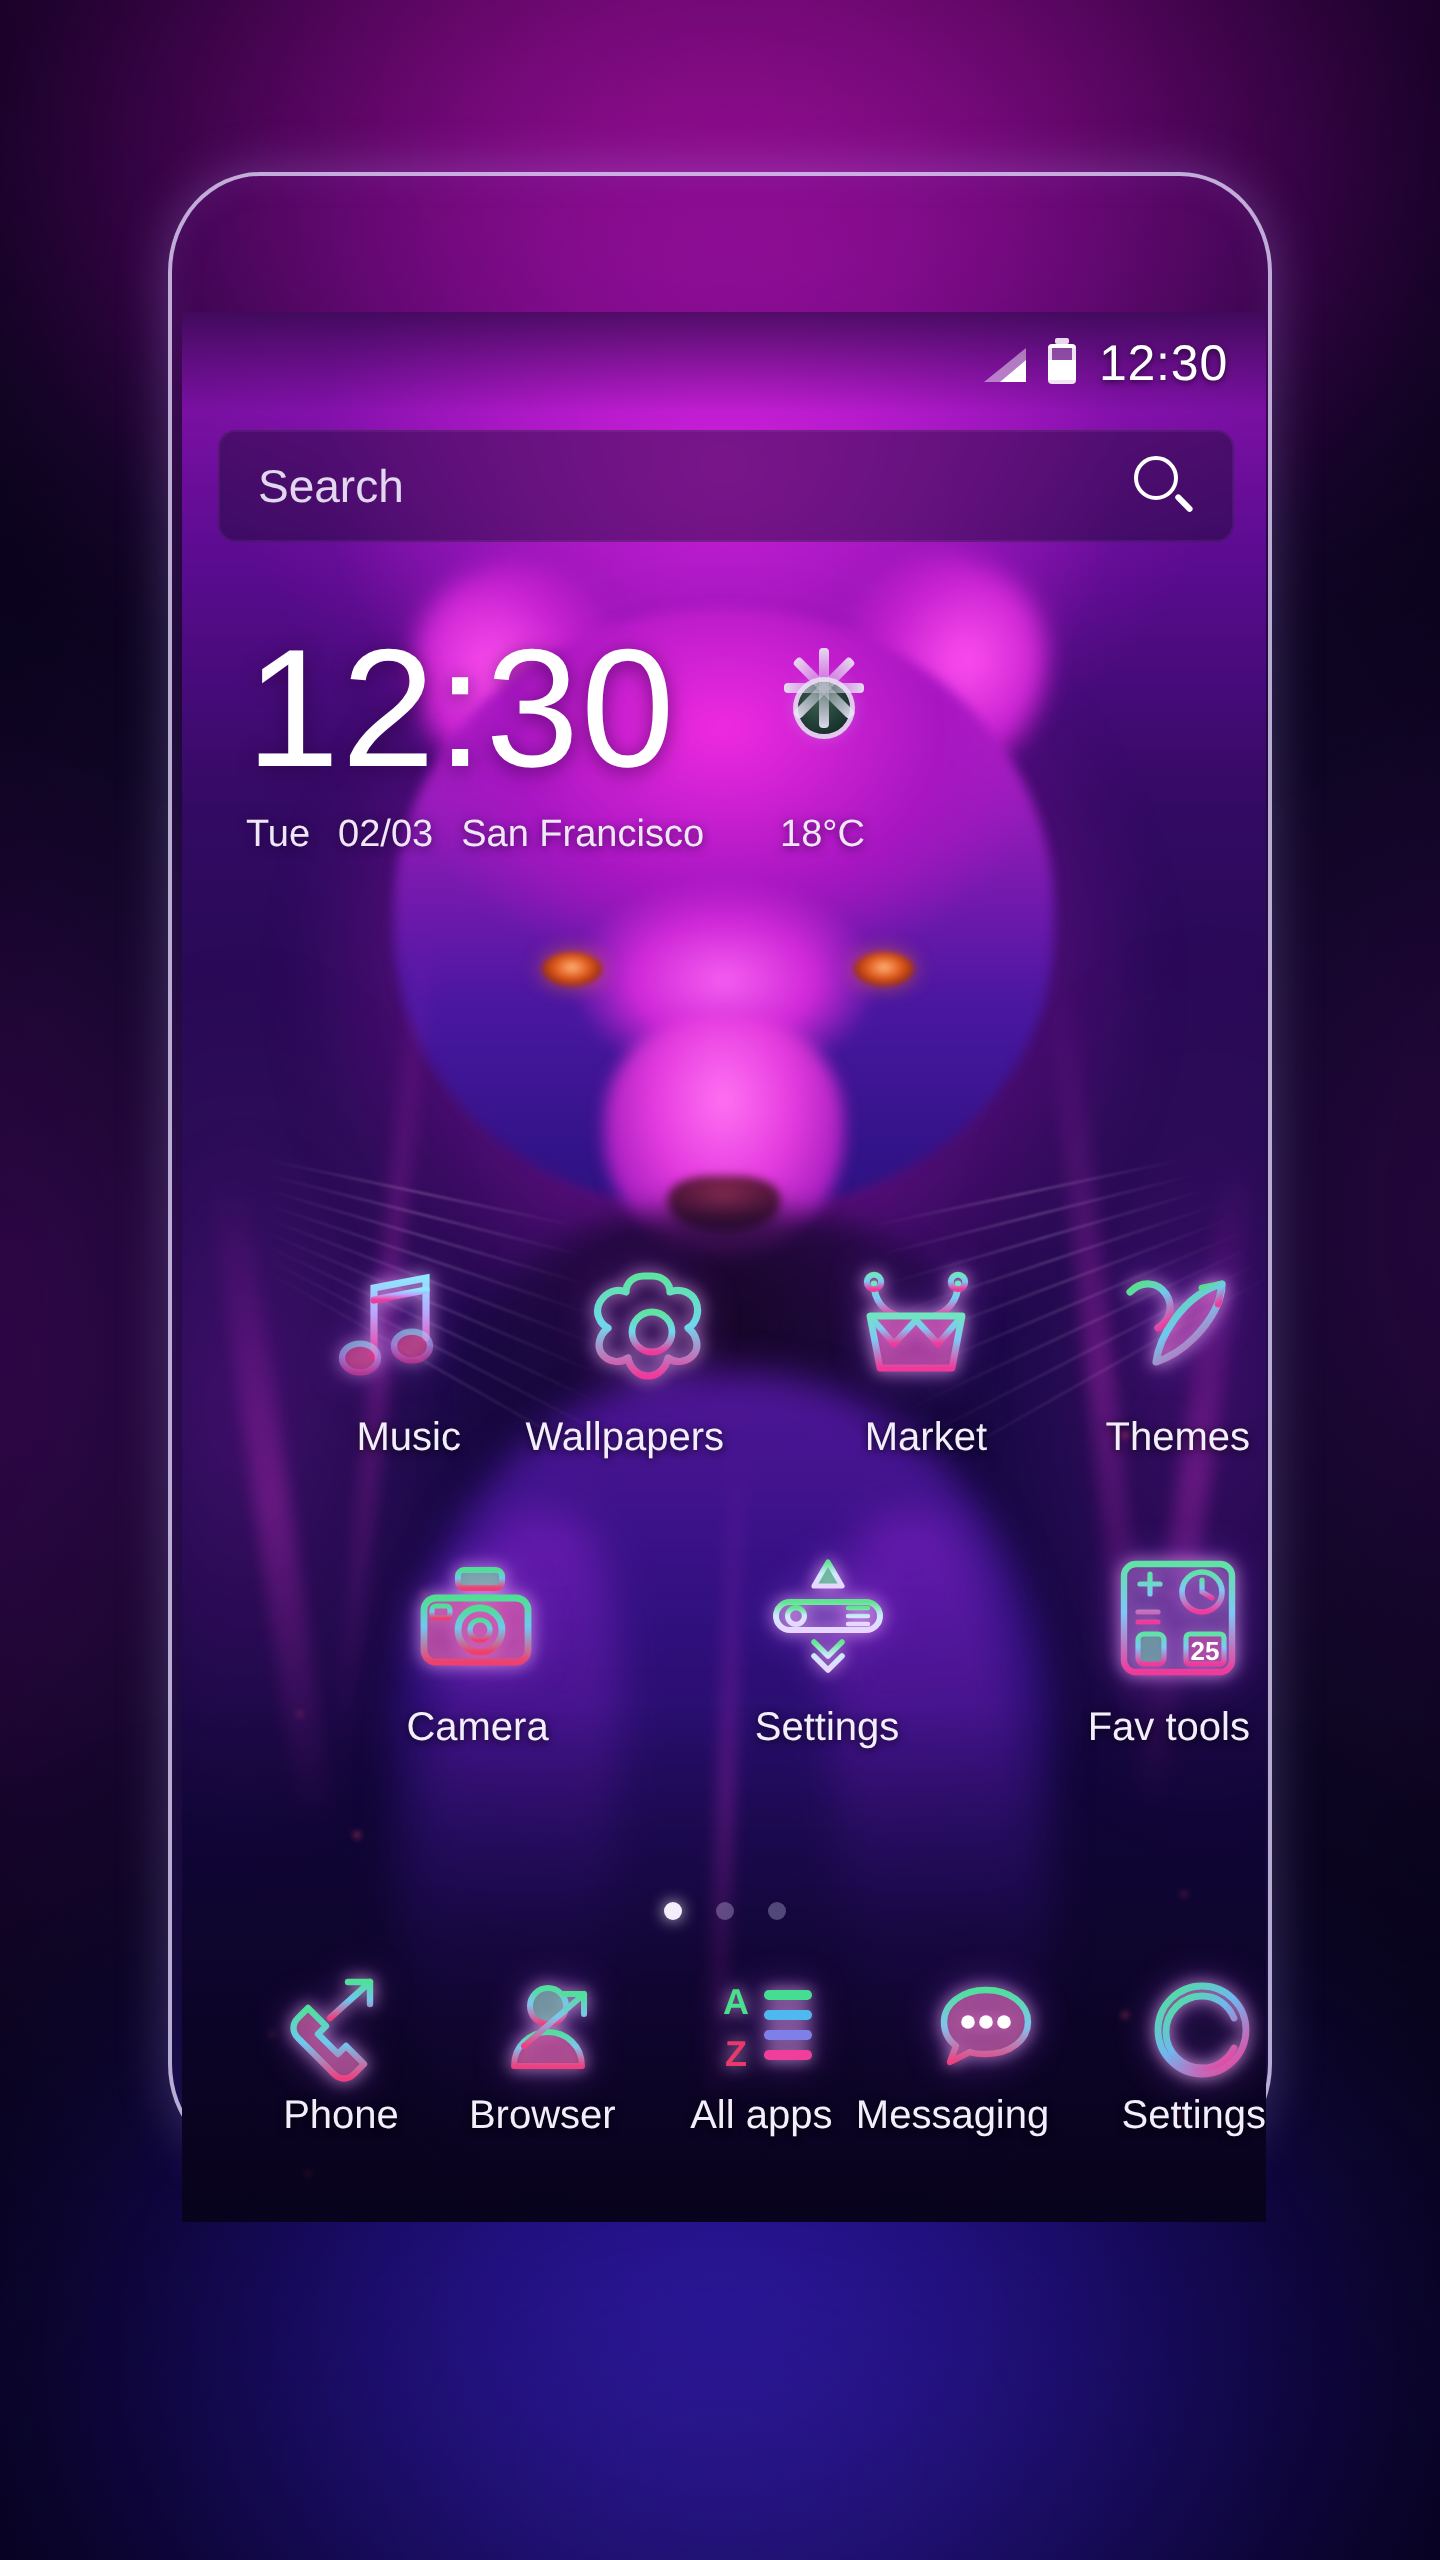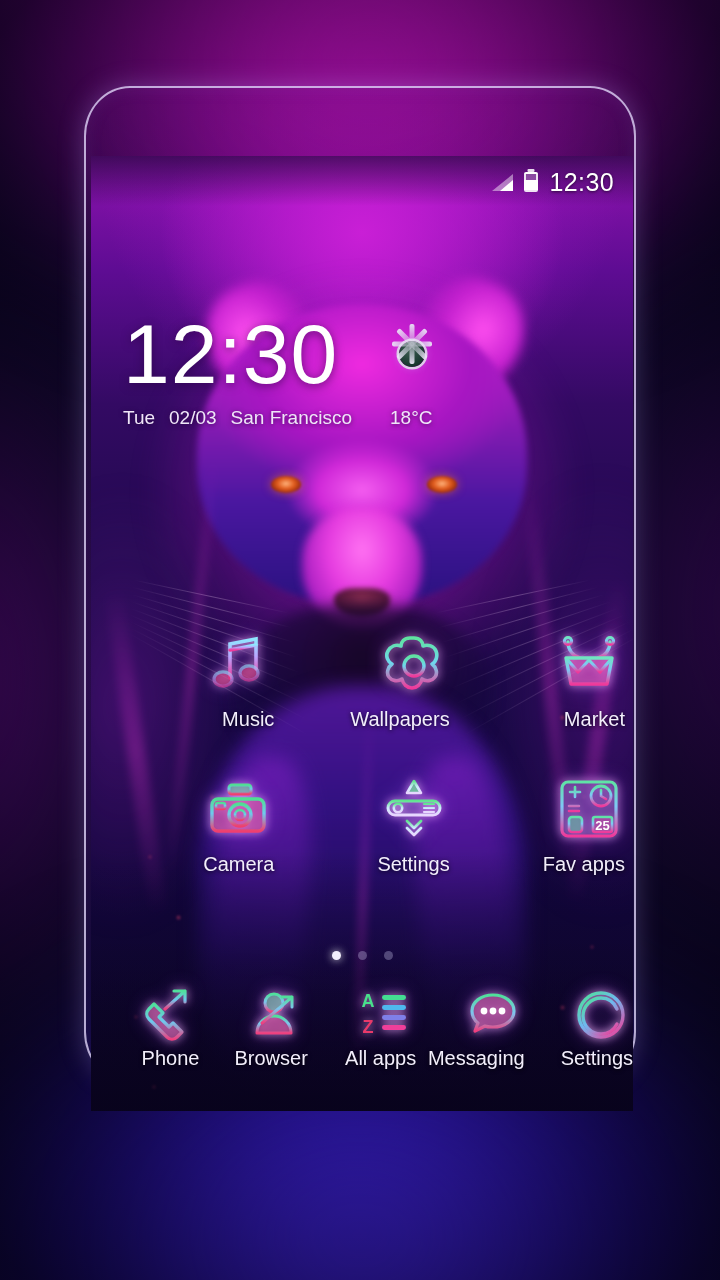--- a/index.html
+++ b/index.html
@@ -271,20 +271,27 @@
 
     <div id="statusbar">
       <span class="sig">
           <i></i>
           <b></b>
         </span>
       <span class="batt"></span>
       <span id="clock-small">12:30</span>
     </div>
 
+    <div id="searchbar">
+      <input id="search-input" type="text" placeholder="Search" style="">
+      <span class="mag">
+          <i></i>
+          <b></b>
+        </span>
+    </div>
 
     <div id="clockwidget">
       <div id="clock-big">12:30</div>
       <div id="clock-sub">
         <span>Tue</span>
         <span>02/03</span>
         <span>San Francisco</span>
         <span class="temp">18°C</span>
       </div>
       <div id="weather-icon">
@@ -352,20 +359,37 @@
               <path d="M15 14c0 8 5 14 12 16M57 14c0 8-5 14-12 16" fill="none" stroke="url(#g3)" stroke-width="3.4" stroke-linecap="round"></path>
               <circle cx="15" cy="13" r="3.6" fill="none" stroke="url(#g3)" stroke-width="3"></circle>
               <circle cx="57" cy="13" r="3.6" fill="none" stroke="url(#g3)" stroke-width="3"></circle>
               <path d="M13 30h46l-5 26H18z" fill="rgba(220,40,150,.40)" stroke="url(#g3)" stroke-width="3.4" stroke-linejoin="round"></path>
               <path d="M13 30l12 14 11-12 11 12 12-14" fill="none" stroke="url(#g3)" stroke-width="3.2" stroke-linejoin="round"></path>
             </svg></div>
           </div>
           <div class="lbl">Market</div>
         </div>
 
+        <div class="cell">
+          <div class="ic">
+            <div class="neon"><svg viewBox="0 0 72 72">
+              <defs>
+                    <linearGradient id="g4" x1="0.2" y1="0" x2="0.8" y2="1">
+                <stop offset="0" stop-color="#58e08c"></stop>
+                      <stop offset="45%" stop-color="#6fc9ee"></stop>
+                      <stop offset="100%" stop-color="#f0399a"></stop>
+                    </linearGradient>
+                  </defs>
+              <path d="M12 18c6-6 14-5 18 1 4 6 2 13-4 17" fill="none" stroke="url(#g4)" stroke-width="3.6" stroke-linecap="round"></path>
+              <path d="M58 14c-8 2-17 8-24 18-5 7-8 14-9 21 6-2 13-6 19-12 9-9 14-19 14-27z" fill="rgba(220,40,150,.25)" stroke="url(#g4)" stroke-width="3.6" stroke-linejoin="round"></path>
+              <path d="M48 16l10-2-2 10" fill="none" stroke="url(#g4)" stroke-width="3.4" stroke-linecap="round" stroke-linejoin="round"></path>
+            </svg></div>
+          </div>
+          <div class="lbl">Themes</div>
+        </div>
       </div>
 
       <div class="row row2">
         <div class="cell">
           <div class="ic">
             <div class="neon"><svg viewBox="0 0 72 72">
               <defs>
                     <linearGradient id="g5" x1="0" y1="0" x2="0" y2="1">
                 <stop offset="0" stop-color="#4fdf92"></stop>
                       <stop offset="45%" stop-color="#6fc9ee"></stop>
@@ -416,21 +440,21 @@
                   </defs>
               <rect x="9" y="9" width="54" height="54" rx="6" fill="rgba(60,25,130,.30)" stroke="url(#g7)" stroke-width="3.2"></rect>
               <path d="M17 19h10M22 14v10M16 33h10M16 38h10" fill="none" stroke="url(#g7)" stroke-width="2.6" stroke-linecap="round"></path>
               <circle cx="48" cy="23" r="10" fill="none" stroke="url(#g7)" stroke-width="2.8"></circle>
               <path d="M48 17v6l5 3" fill="none" stroke="url(#g7)" stroke-width="2.6" stroke-linecap="round"></path>
               <rect x="16" y="44" width="13" height="15" rx="3" fill="rgba(80,220,150,.45)" stroke="url(#g7)" stroke-width="2.6"></rect>
               <rect x="40" y="44" width="19" height="15" rx="2" fill="rgba(220,50,140,.35)" stroke="url(#g7)" stroke-width="2.6"></rect>
               <text x="49.5" y="57" font-family="Liberation Sans, sans-serif" font-size="13" font-weight="bold" fill="#ffffff" text-anchor="middle">25</text>
             </svg></div>
           </div>
-          <div class="lbl">Fav apps</div>
+          <div class="lbl">Fav tools</div>
         </div>
 
       </div>
     </div>
 
     <div id="dots">
         <span class="on"></span>
         <span></span>
         <span></span>
       </div>

